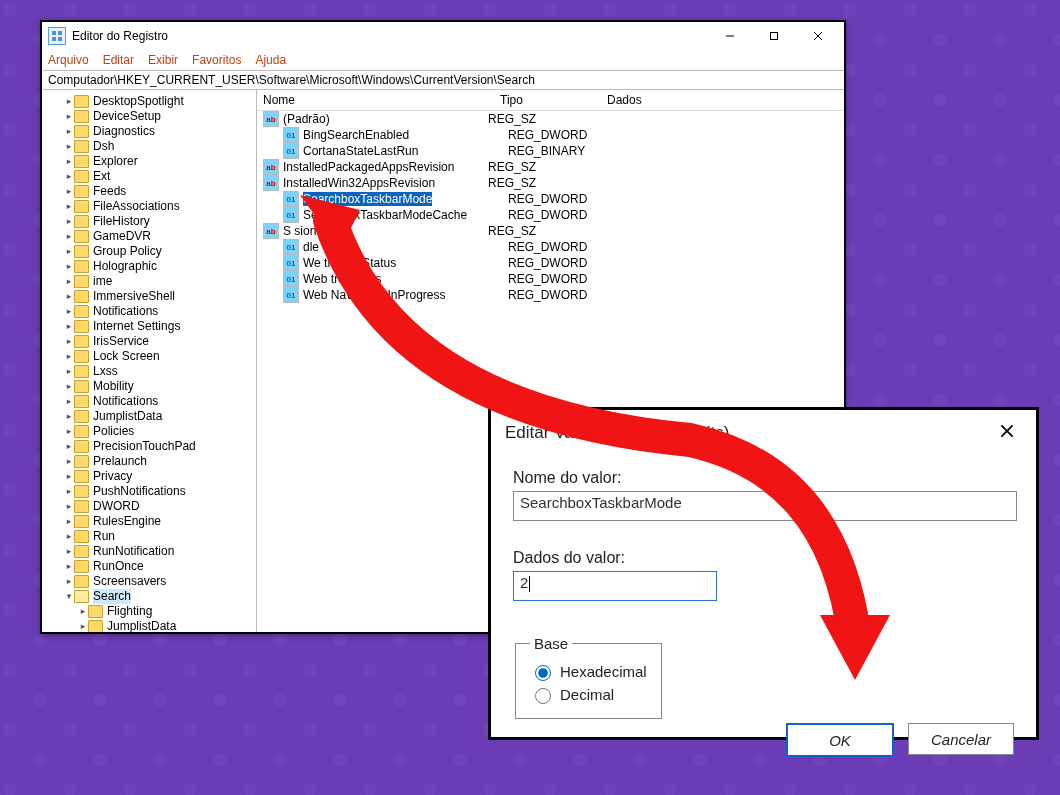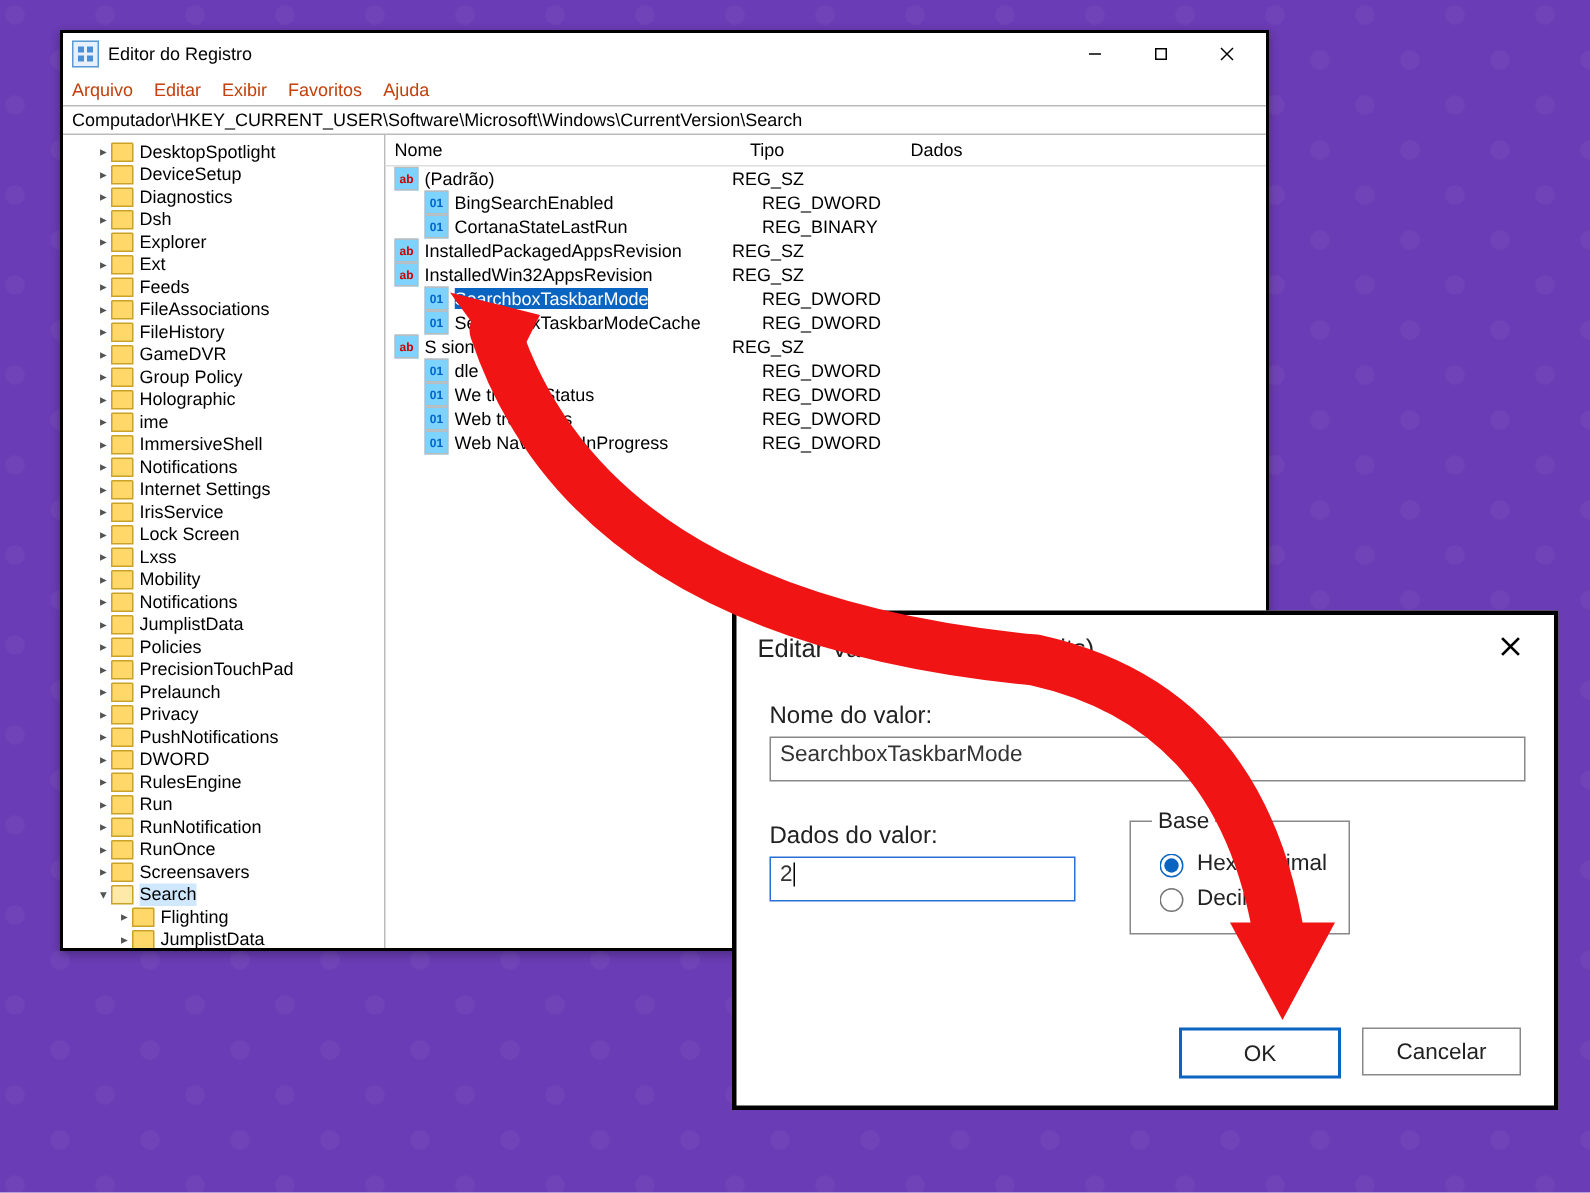--- a/index.html
+++ b/index.html
@@ -181,39 +181,39 @@
   .dlg label.field { display:block; margin-top:10px; margin-bottom:4px; font-size:16px; }
   .dlg .txt {
     width: 490px;
     height: 24px;
     border:1px solid #888;
     padding: 2px 6px;
     font-size:15px;
     color:#333;
     background:#fff;
   }
-  .dlg .row2 { display:flex; align-items:flex-start; gap: 34px; margin-top:18px; }
+  .dlg .row2 { display:flex; align-items:flex-start; gap: 34px; margin-top:18px;flex-direction:column; }
   .dlg .txt.small { width: 190px; border:1px solid #2a6fd6; }
   .dlg fieldset {
     border: 1px solid #888;
     padding: 6px 14px 10px 14px;
     font-size:15px;
   }
   .dlg fieldset legend { padding: 0 4px; }
   .dlg fieldset label { display:flex; align-items:center; gap:6px; margin:4px 0; }
   .dlg fieldset input[type=radio]{ width:16px;height:16px; accent-color:#0a64c2; }
   .dlg .dlg-buttons {
     display:flex; justify-content:flex-end; gap: 14px;
     padding: 0 22px 18px 22px;
   }
   .dlg .btn {
     min-width: 104px; height:30px;
     border:1px solid #888; background:#fff;
     font-size:15px;
-    display:flex;align-items:center;justify-content:center;
+    display:flex;align-items:center;justify-content:center;font-style:italic;
   }
   .dlg .btn.primary { border:2px solid #0a64c2; }
 
   
   .caret-line {
     display:inline-block; width:1px; height:16px; background:#000; vertical-align:middle; margin-left:1px;
   }
 
   
   .arrows { position:absolute; left:0; top:0; width:1060px; height:795px; pointer-events:none; }

